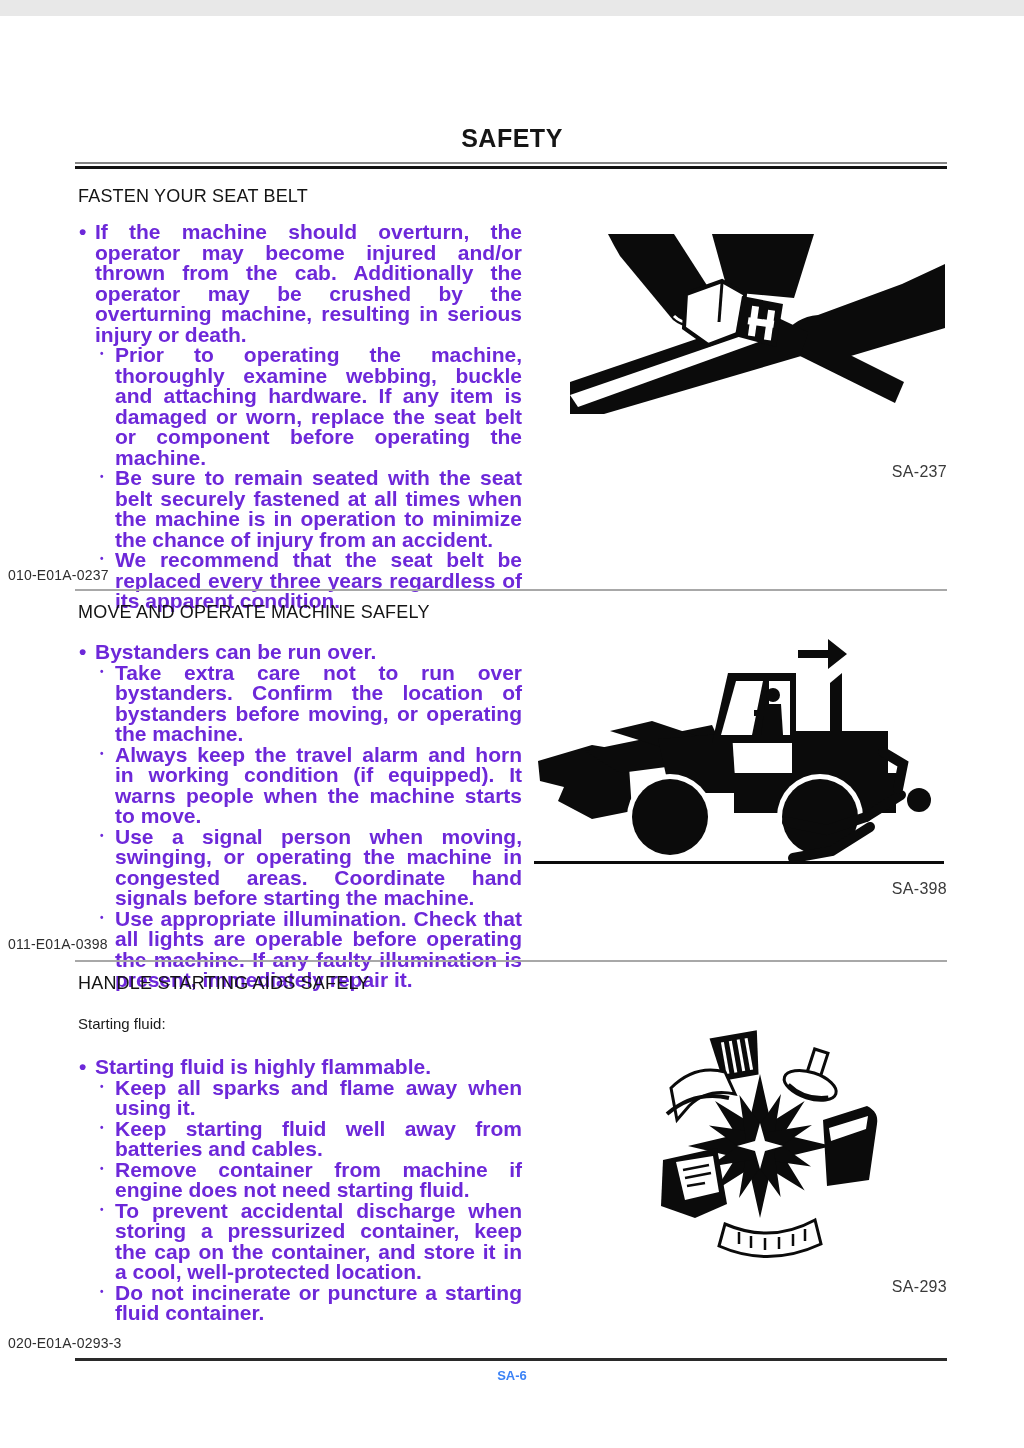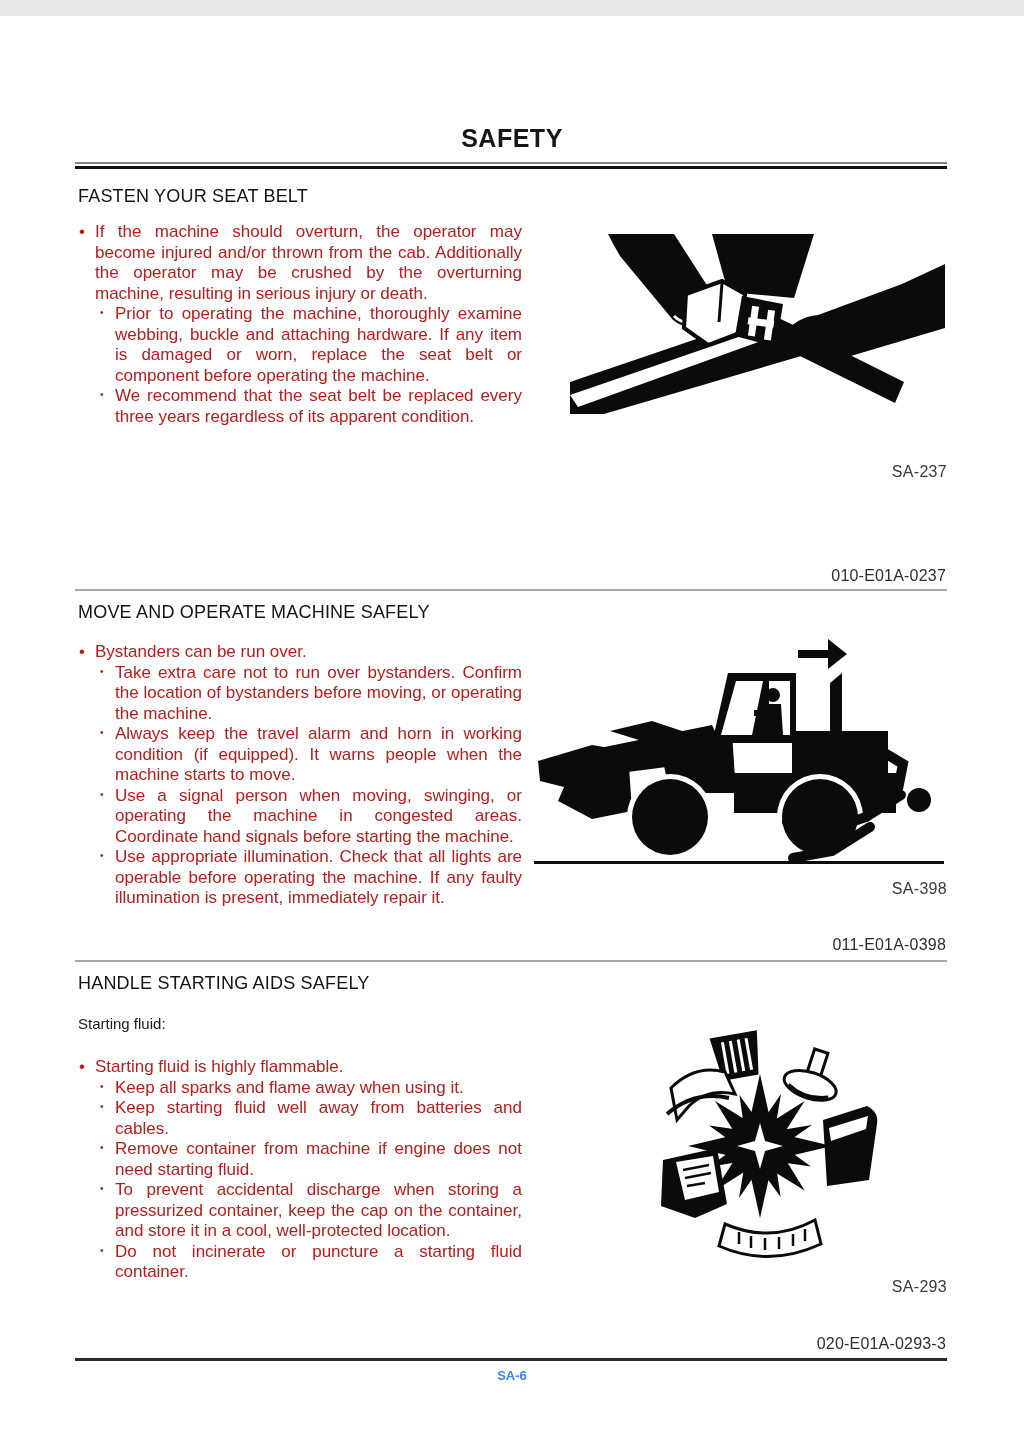--- a/index.html
+++ b/index.html
@@ -24,21 +24,21 @@
   .sec-heading {
     position:absolute; left:78px; font-size:18px; font-weight:normal;
     color:#141414; letter-spacing:0.2px;
   }
   .h-sec1 { top:170px; }
   .h-sec2 { top:586px; }
   .h-sec3 { top:957px; }
   .intro-line { position:absolute; left:78px; top:999px; font-size:15px;text-align:right; }
   .bullets {
     position:absolute; left:78px; width:444px; list-style:none;
-    font-size:17px; line-height:20.5px; color:#b91c1c;
+    font-size:21px; line-height:20.5px; color:#6d28d9;font-weight:bold;
   }
   .list-sec1 { top:206px; }
   .list-sec2 { top:626px; }
   .list-sec3 { top:1041px; }
   .bullets li { text-align:justify; }
   .b1 { position:relative; padding-left:17px; }
   .b1::before { content:"\2022"; position:absolute; left:1px; top:0; }
   .b2 { position:relative; padding-left:37px; }
   .b2::before { content:"\2022"; position:absolute; left:22px; top:-1px; font-size:10px; }
   .fig { position:absolute; }
@@ -46,22 +46,22 @@
   .fig-2 { left:530px; top:615px; }
   .fig-3 { left:655px; top:1012px; }
   .fig-caption {
     position:absolute; width:100px; text-align:right; left:847px;
     font-size:16px; color:#3a3a3a; letter-spacing:0.3px;
   }
   .cap-1 { top:447px; }
   .cap-2 { top:864px; }
   .cap-3 { top:1262px; }
   .ref-code {
-    position:absolute; left:16px; width:930px; text-align:right;
-    font-size:16px; color:#2e2e2e; letter-spacing:0.2px;
+    position:absolute; left:8px; width:930px; text-align:left;
+    font-size:14px; color:#2e2e2e; letter-spacing:0.2px;
   }
   .code-1 { top:551px; }
   .code-2 { top:920px; }
   .code-3 { top:1319px; }
   .page-number {
     position:absolute; left:0; top:1352px; width:1024px; text-align:center;
     font-size:13px; font-weight:bold; color:#3b82f6;
   }
 </style>
 </head>
@@ -70,20 +70,21 @@
 <div class="page">
 
   <div class="doc-title">SAFETY</div>
   <div class="rule rule-top-thin"></div>
   <div class="rule rule-top-thick"></div>
 
   <div class="sec-heading h-sec1">FASTEN YOUR SEAT BELT</div>
   <ul class="bullets list-sec1">
       <li class="b1">If the machine should overturn, the operator may become injured and/or thrown from the cab. Additionally the operator may be crushed by the overturning machine, resulting in serious injury or death.</li>
       <li class="b2">Prior to operating the machine, thoroughly examine webbing, buckle and attaching hardware. If any item is damaged or worn, replace the seat belt or component before operating the machine.</li>
+      <li class="b2">Be sure to remain seated with the seat belt securely fastened at all times when the machine is in operation to minimize the chance of injury from an accident.</li>
       <li class="b2">We recommend that the seat belt be replaced every three years regardless of its apparent condition.</li>
     </ul>
 
   <div class="fig fig-1">
     <svg width="375" height="180" viewBox="0 0 375 180" xmlns="http://www.w3.org/2000/svg">
 
       <polygon points="142,0 244,0 224,64 158,58" fill="#0b0b0b"></polygon>
 
       <path d="M38,0 L104,0 L140,56 Q150,74 136,87 Q119,99 103,86 L50,22 Q43,10 38,0 Z" fill="#0b0b0b"></path>
       <path d="M104,82 q9,9 22,6" stroke="#ffffff" stroke-width="3" fill="none"></path>

